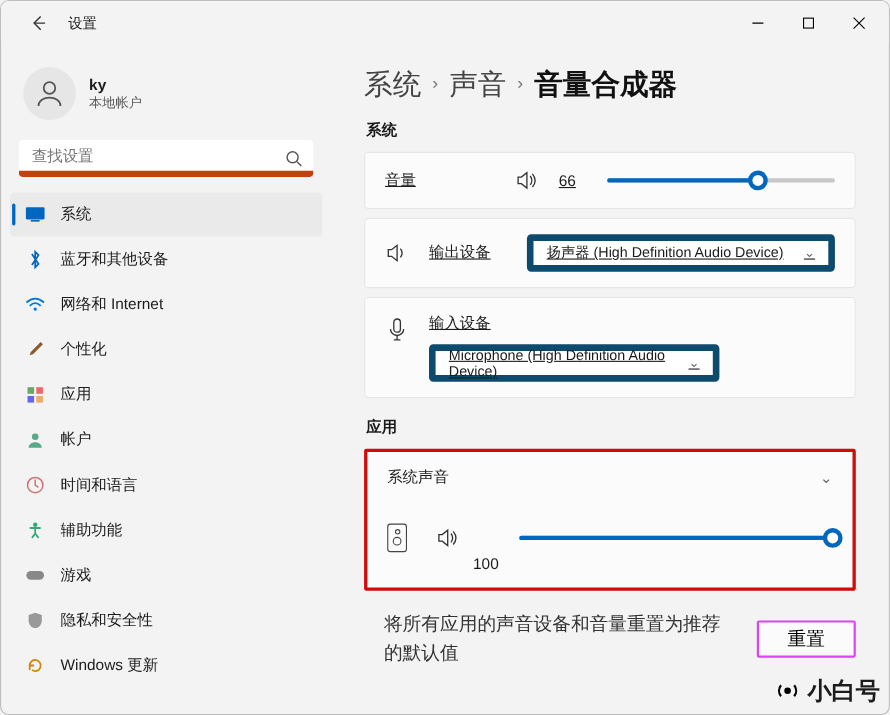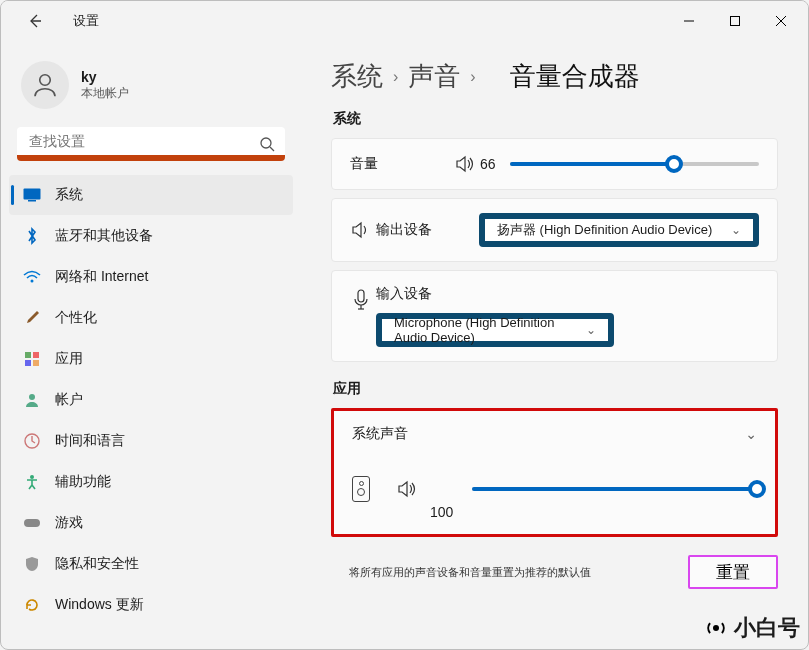--- a/index.html
+++ b/index.html
@@ -7,21 +7,21 @@
   width: 809px; height: 650px;
   font-family: "Segoe UI", "Microsoft YaHei", sans-serif;
   font-size: 14px; color: #1b1b1b;
   background: #f3f3f3; position: relative; overflow: hidden;
   border: 1px solid #bdbdbd; border-radius: 8px;
 }
 .titlebar {
   display: flex; align-items: center; height: 40px;
   padding: 0 4px; background: #f3f3f3;
 }
-.tb-left { display: flex; align-items: center; gap: 28px; padding-left: 20px; }
+.tb-left { display: flex; align-items: center; gap: 17px; padding-left: 20px; }
 .tb-back { width: 20px; height: 20px; display:flex;align-items:center;justify-content:center; cursor:pointer;}
 .tb-title { font-size: 13px; }
 .tb-spacer { flex: 1; }
 .tb-btn { width: 46px; height: 32px; display:flex;align-items:center;justify-content:center; cursor:pointer;}
 .content { display: flex; height: calc(100% - 40px); }
 .sidebar { width: 300px; padding: 12px 8px; }
 .user-row { display:flex; align-items:center; gap:12px; padding: 8px 12px 18px 12px; }
 .avatar { width: 48px; height: 48px; border-radius: 50%; background: #e6e6e6; display:flex;align-items:center;justify-content:center;}
 .user-name { font-size: 14px; font-weight: 600;}
 .user-sub { font-size: 12px; color: #5a5a5a; }
@@ -39,25 +39,25 @@
 .nav-item.active { background: #eaeaea; }
 .nav-item.active::before {
   content:""; position:absolute; left:2px; top:10px; bottom:10px;
   width:3px; background:#0067c0; border-radius:2px;
 }
 .nav-ic { width:18px; height:18px; display:flex;align-items:center;justify-content:center; flex-shrink:0;}
 .nav-label { font-size: 14px; }
 .main { flex:1; padding: 18px 30px 10px 30px; overflow:hidden; }
 .breadcrumb { display:flex; align-items:center; gap:10px; font-size: 26px; margin-bottom: 16px;}
 .bc-item { color:#444; }
-.bc-item.current { color:#111; font-weight:400;margin-left:24px;}
+.bc-item.current { color:#111; font-weight:700;}
 .chev { color:#777; font-size: 16px; }
 .section-title { font-size: 14px; font-weight:600; margin: 8px 0 10px 2px; }
 .card { background:#fbfbfb; border:1px solid #e6e6e6; border-radius:4px; padding:14px 18px; margin-bottom:8px; }
-.row { display:flex; align-items:center; gap:4px; }
+.row { display:flex; align-items:center; gap:18px;text-decoration:underline; }
 .row .label { flex: 0 0 100px; font-size:14px; }
 .slider-track {
   flex:1; height:4px; background:#c8c8c8; border-radius:2px; position:relative;
 }
 .slider-fill { position:absolute; left:0; top:0; bottom:0; background:#0067c0; border-radius:2px;}
 .slider-thumb {
   position:absolute; top:50%; transform:translate(-50%,-50%);
   width:18px; height:18px; border-radius:50%; background:#fff;
   border:4px solid #0067c0;
 }
@@ -76,21 +76,21 @@
   border: 3px solid #d10a0a; background:#fbfbfb;
   border-radius:2px; padding:14px 18px; margin-bottom:8px;
   display:flex; flex-direction:column; gap:14px;
 }
 .apps-head { display:flex; align-items:center; justify-content:space-between;}
 .sysvol-row { display:flex; align-items:center; gap:12px;}
 .box-ic { width:18px; height:26px; border:1.5px solid #444; border-radius:3px; display:flex;flex-direction:column;align-items:center;justify-content:space-around; padding:3px 0;}
 .box-ic .dot{ width:5px;height:5px;border:1px solid #444;border-radius:50%;}
 .box-ic .dot.big{ width:8px;height:8px;}
 .reset-card { display:flex; align-items:center; gap:20px; padding: 10px 0 0 18px;}
-.reset-text { flex:1; font-size:11px; color:#333; line-height:1.5;}
+.reset-text { flex:1; font-size:17px; color:#333; line-height:1.5;}
 .reset-btn {
   border:2px solid #d946ef; background:#fbfbfb; border-radius:2px;
   height:34px; padding: 0 26px; cursor:pointer; font-size:17px;
 }
 .watermark {
   position:absolute; right:8px; bottom:6px;
   display:flex; align-items:center; gap:6px; font-weight:600;
 }
 .wm-badge { background:#000; color:#fff; padding:3px 8px; font-size:13px; letter-spacing:.5px;}
 .wm-cn { font-size:22px;}
@@ -302,21 +302,21 @@
         <span class="speaker-ic mic-ic">
           <svg width="16" height="22" viewBox="0 0 16 22">
               <rect x="5" y="1" width="6" height="12" rx="3" stroke="#333" stroke-width="1.2" fill="none"></rect>
               <path d="M2 10 a6 6 0 0 0 12 0" stroke="#333" stroke-width="1.2" fill="none"></path>
               <line x1="8" y1="16" x2="8" y2="20" stroke="#333" stroke-width="1.2"></line>
               <line x1="5" y1="20" x2="11" y2="20" stroke="#333" stroke-width="1.2"></line>
             </svg>
         </span>
         <div class="mic-right">
           <span>输入设备</span>
-          <div class="select" style="width:238px;">
+          <div class="select" style="width:264px;">
             <span>Microphone (High Definition Audio Device)</span>
             <span class="chv">⌄</span>
           </div>
         </div>
       </div>
     </div>
 
     <div class="section-title" style="margin-top:18px;">应用</div>
 
     <div class="apps-card">

